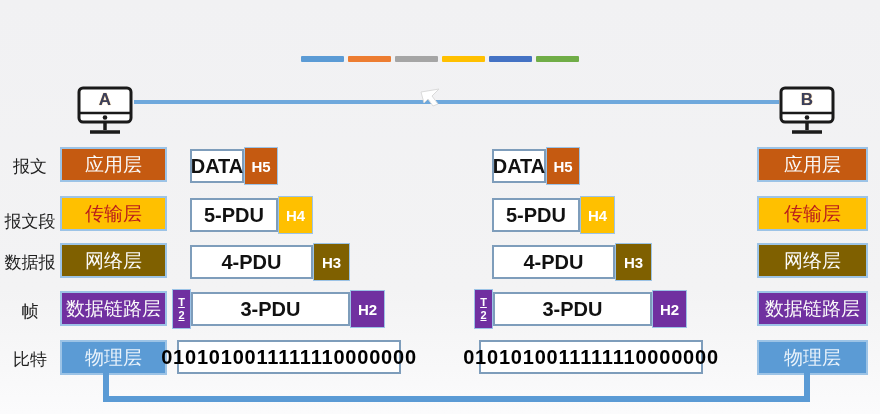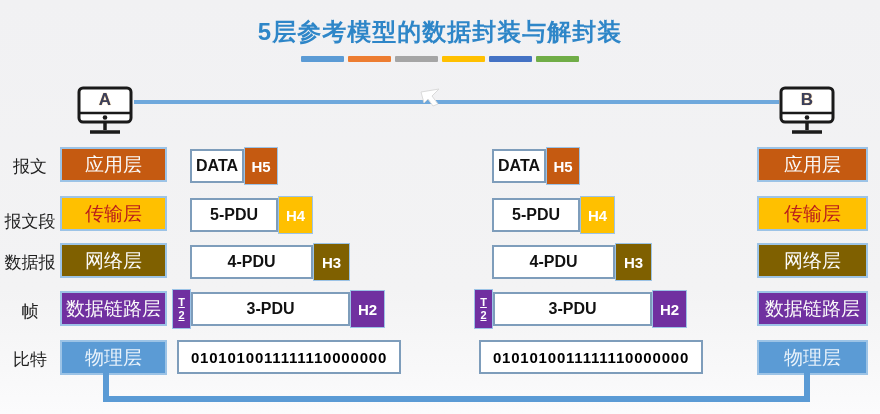--- a/index.html
+++ b/index.html
@@ -33,43 +33,42 @@
   .layer-right{left:757px; width:111px;}
   .bg-orange{background:#C55A11;}
   .bg-gold{background:#FFC000; color:#b91c1c;}
   .bg-olive{background:#7F6000;}
   .bg-purple{background:#7030A0;}
   .bg-blue{background:#5B9BD5; color:#EAF3FB;}
 
   .pdu-row{position:absolute; display:flex; align-items:center;}
   .pdu-box{background:#FFFFFF; border:2px solid #7E9DBB; box-sizing:border-box; height:34px;
     display:flex; align-items:center; justify-content:center;
-    font-size:16px; font-weight:600; color:#111;}
+    font-size:20px; font-weight:600; color:#111;}
   .pdu-hdr{height:38px; box-sizing:border-box; border:1px solid #9CC3E6;
     display:flex; align-items:center; justify-content:center;
     font-size:15px; font-weight:600; color:#FFFFFF;}
   .pdu-trailer{height:40px; width:19px; box-sizing:border-box; background:#7030A0;
     border:1px solid #9CC3E6; color:#fff; font-size:11px; font-weight:600;
     line-height:13px; text-align:center; word-break:break-all;
     display:flex; align-items:center; justify-content:center; padding:0 5px;text-decoration:underline;}
   .bits-box{background:#FFFFFF; border:2px solid #7E9DBB; box-sizing:border-box;
     height:34px; width:224px; display:flex; align-items:center; justify-content:center;
-    font-size:15px; font-weight:600; letter-spacing:0.8px; color:#000;}
+    font-size:20px; font-weight:600; letter-spacing:0.8px; color:#000;}
 
   .u-connector{position:absolute; left:103px; top:372px; width:707px; height:30px;
     box-sizing:border-box;
     border-left:6px solid #5B9BD5; border-right:6px solid #5B9BD5;
     border-bottom:6px solid #5B9BD5;}
 </style>
 </head>
 <body>
 
 <div class="stage">
 
-  <div class="title">5层参考模型的数据封装与解封装</div>
 
   <div class="dashes">
     <span class="dash" style="background: rgb(91, 155, 213);"></span>
     <span class="dash" style="background: rgb(237, 125, 49);"></span>
     <span class="dash" style="background: rgb(165, 165, 165);"></span>
     <span class="dash" style="background: rgb(255, 192, 0);"></span>
     <span class="dash" style="background: rgb(68, 114, 196);"></span>
     <span class="dash" style="background: rgb(112, 173, 71);"></span>
   </div>
 

